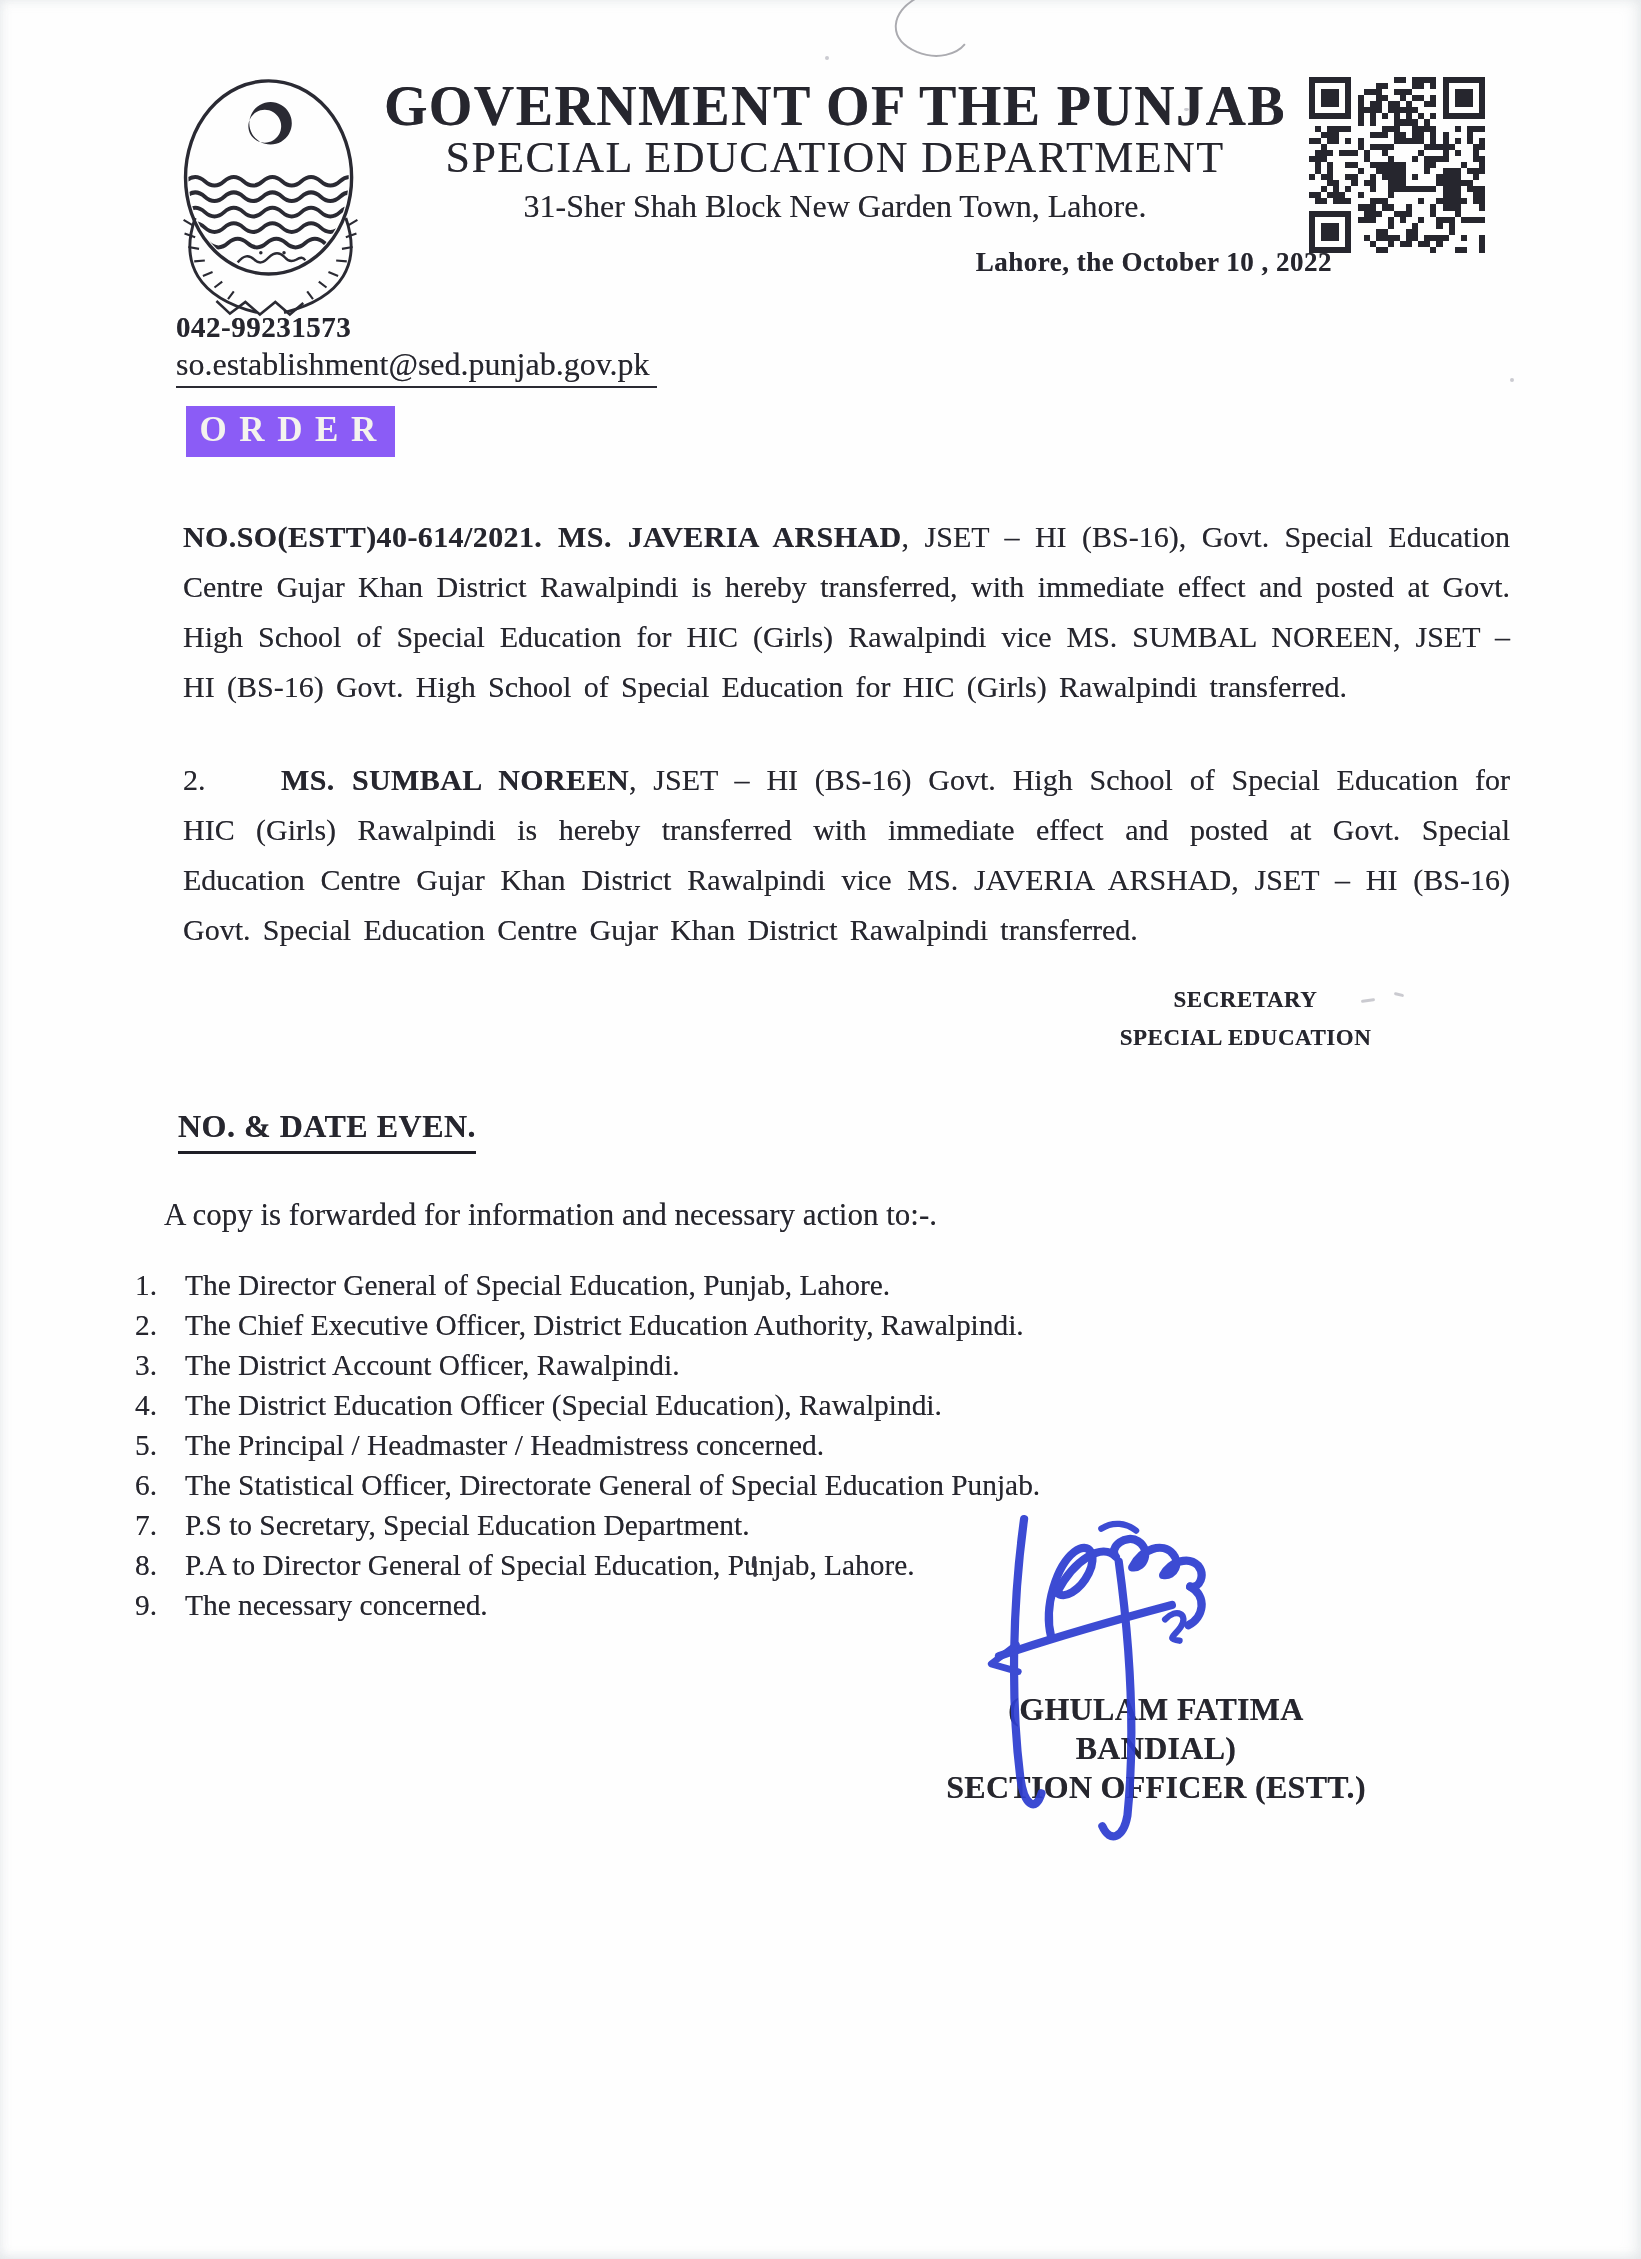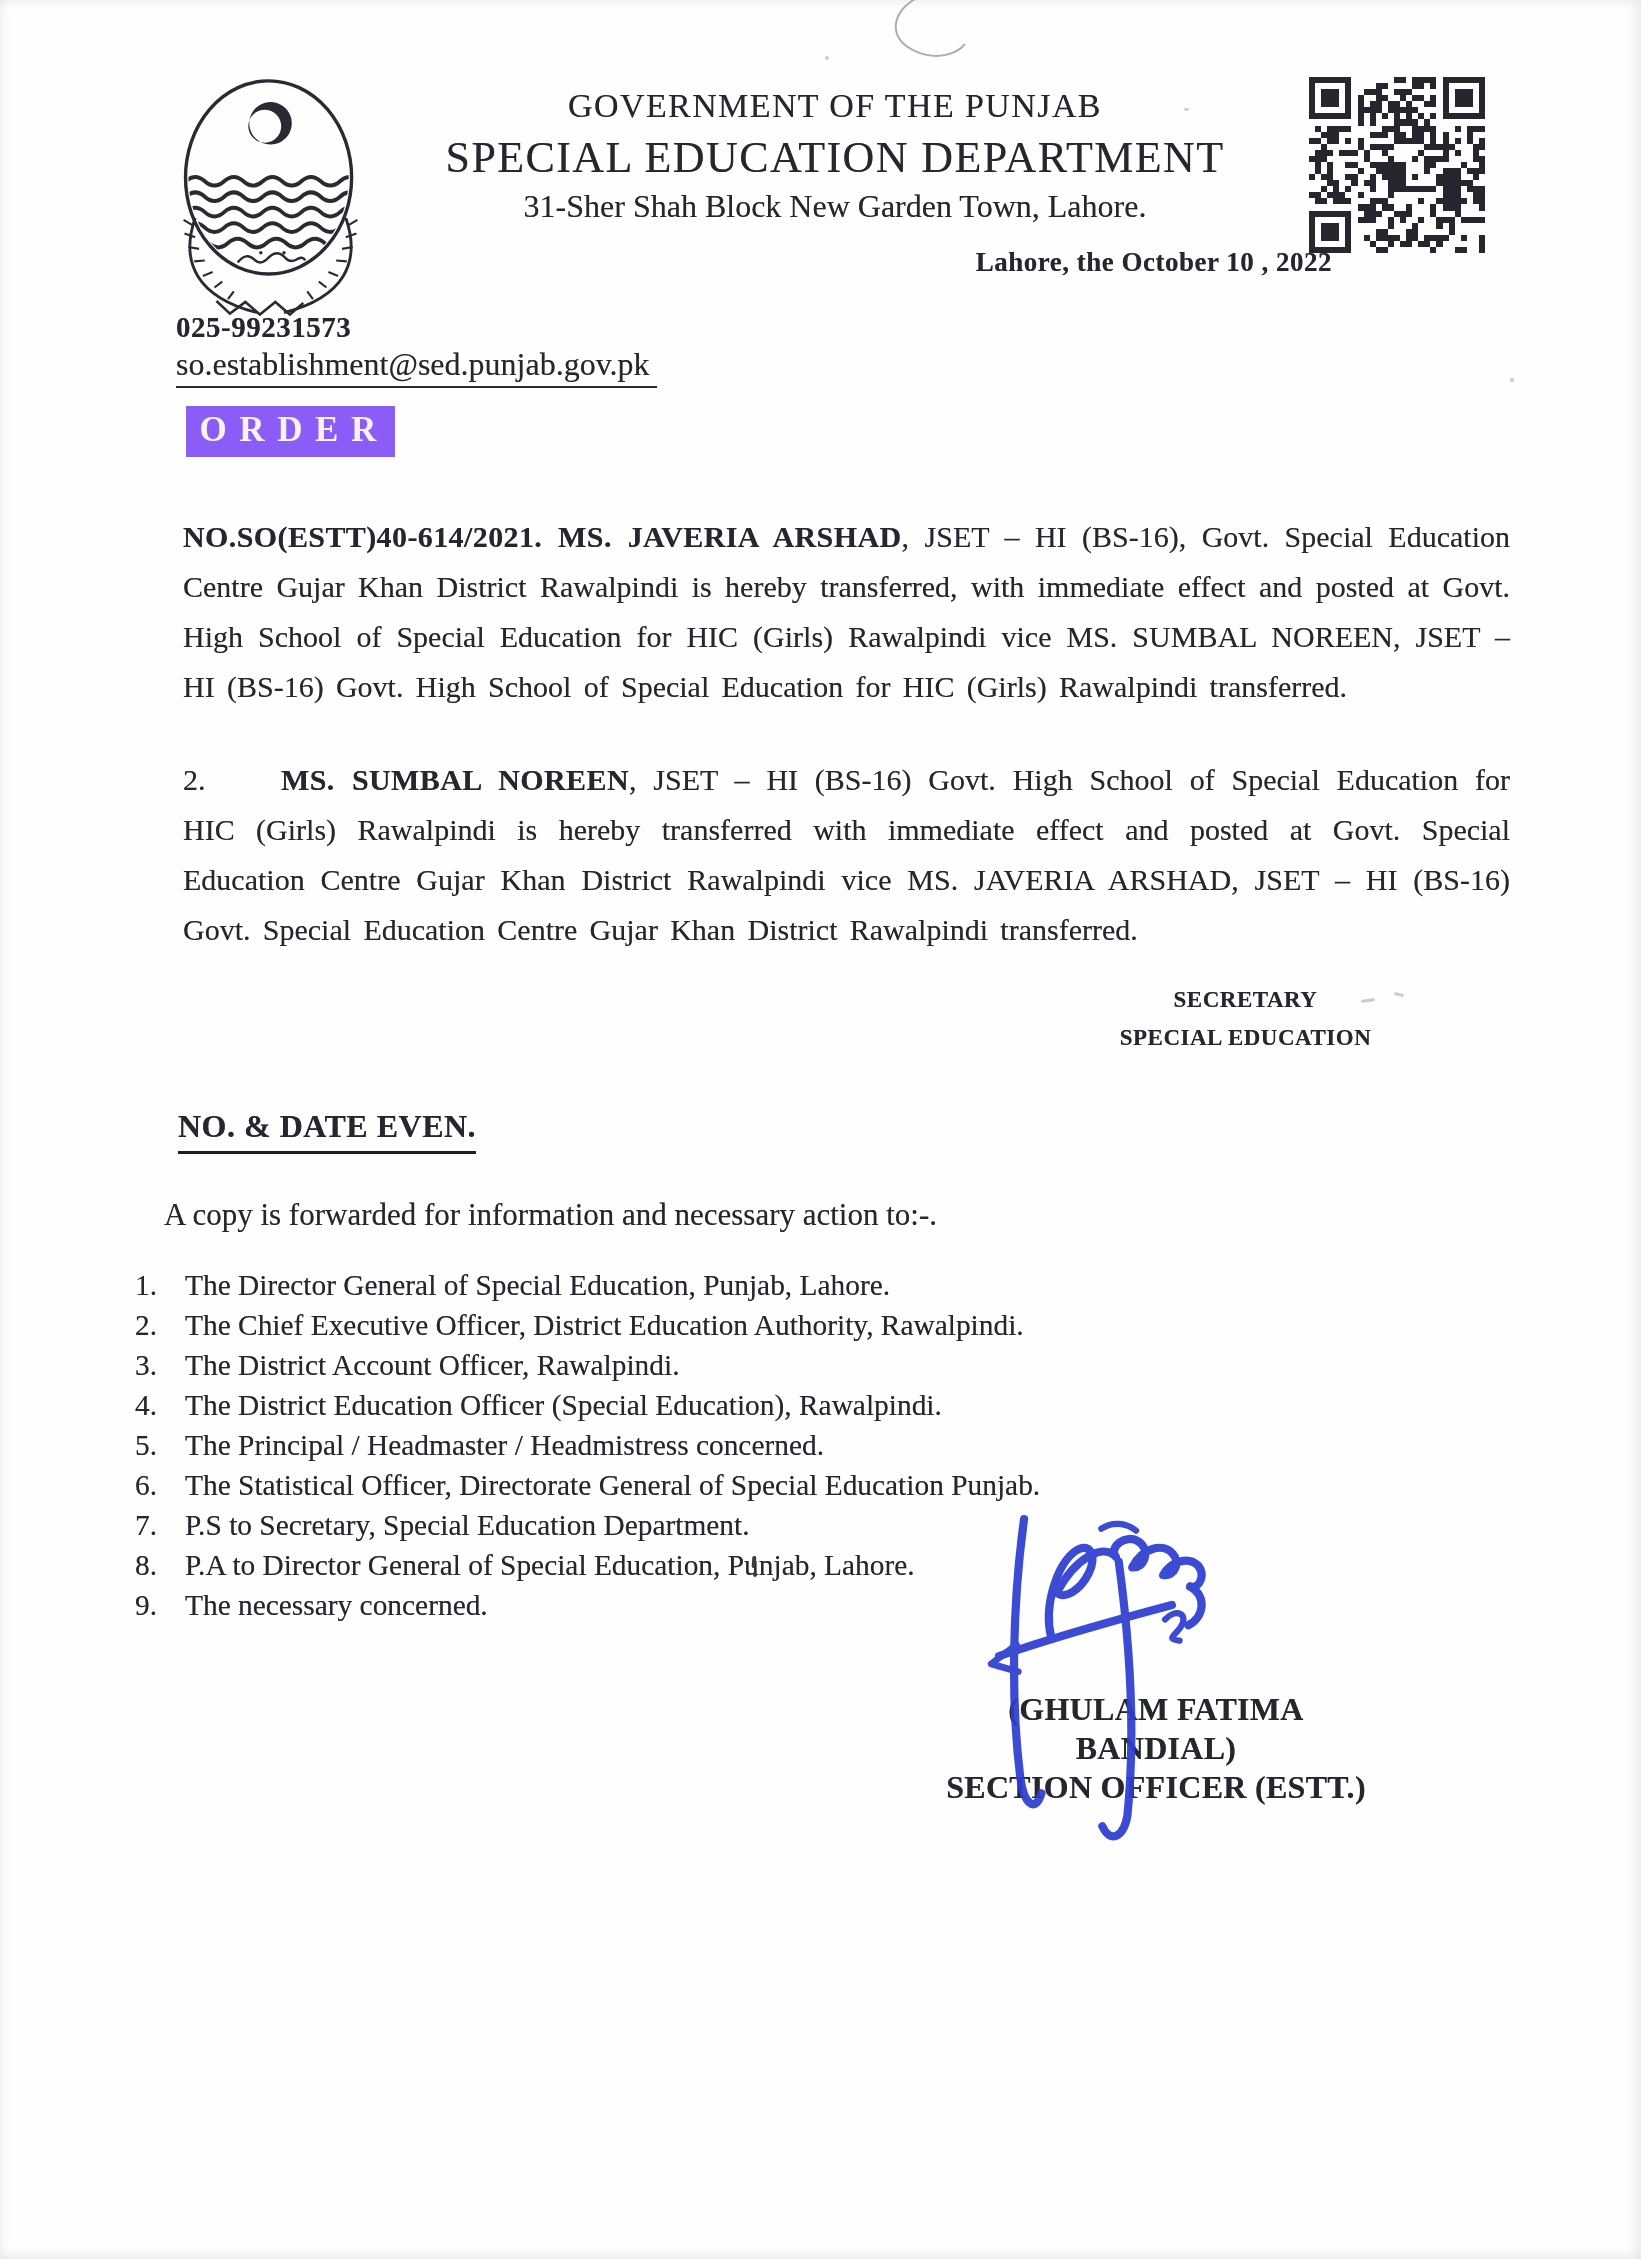--- a/index.html
+++ b/index.html
@@ -16,21 +16,21 @@
   }
   .ink { color:#26262e; text-shadow:0 0 0.6px rgba(38,38,46,.55); }
 
   
   .artifact-curve { position:absolute; left:832px; top:-1.9px; width:183px; height:77px; }
   .speck { position:absolute; border-radius:50%; background:#a9a9b2; opacity:.6; }
 
   
   .logo { position:absolute; left:172px; top:73px; width:197px; height:259px; }
   .header-text { position:absolute; left:338px; top:81px; width:994px; text-align:center; }
-  .org1 { font-size:34px; letter-spacing:1.4px; line-height:50px; font-weight:400; }
+  .org1 { font-size:56px; letter-spacing:1.4px; line-height:50px; font-weight:700; }
   .org2 { font-size:44px; letter-spacing:1.4px; line-height:50px; font-weight:400; margin-top:1.9px; }
   .addr { font-size:32px; margin-top:4.8px; }
   .date-line { position:absolute; left:338px; top:247px; width:994px; text-align:right; font-size:27px; font-weight:bold; letter-spacing:0.5px; }
   .qr { position:absolute; left:1309px; top:77px; width:176px; height:176px; }
   .qr svg { width:100%; height:100%; }
 
   
   .phone { position:absolute; left:176px; top:311px; font-size:29px; font-weight:bold; letter-spacing:0.5px; }
   .email { position:absolute; left:176px; top:346px; font-size:32px; border-bottom:2.4px solid #2a2a33; padding-bottom:2.9px; padding-right:7.7px; }
 
@@ -539,21 +539,21 @@
         <rect x="36" y="168" width="6" height="6"></rect>
         <rect x="66" y="168" width="6" height="6"></rect>
         <rect x="72" y="168" width="6" height="6"></rect>
         <rect x="120" y="168" width="6" height="6"></rect>
         <rect x="144" y="168" width="6" height="6"></rect>
         <rect x="150" y="168" width="6" height="6"></rect>
         <rect x="168" y="168" width="6" height="6"></rect>
       </svg>
   </div>
 
-  <div class="phone ink">025-99231573</div>
+  <div class="phone ink">042-99231573</div>
   <div class="email ink">so.establishment@sed.punjab.gov.pk</div>
 
   <div class="order-badge">ORDER</div>
 
   <p class="para para1 ink"><b>NO.SO(ESTT)40-614/2021. MS. JAVERIA ARSHAD</b><span>, JSET – HI (BS-16), Govt. Special Education Centre Gujar Khan District Rawalpindi is hereby transferred, with immediate effect and posted at Govt. High School of Special Education for HIC (Girls) Rawalpindi vice MS. SUMBAL NOREEN, JSET – HI (BS-16) Govt. High School of Special Education for HIC (Girls) Rawalpindi transferred.</span></p>
 
   <p class="para para2 ink"><span class="pnum">2.</span><b>MS. SUMBAL NOREEN</b><span>, JSET – HI (BS-16) Govt. High School of Special Education for HIC (Girls) Rawalpindi is hereby transferred with immediate effect and posted at Govt. Special Education Centre Gujar Khan District Rawalpindi vice MS. JAVERIA ARSHAD, JSET – HI (BS-16) Govt. Special Education Centre Gujar Khan District Rawalpindi transferred.</span></p>
 
   <div class="sig-top ink">
     <div>SECRETARY</div>

